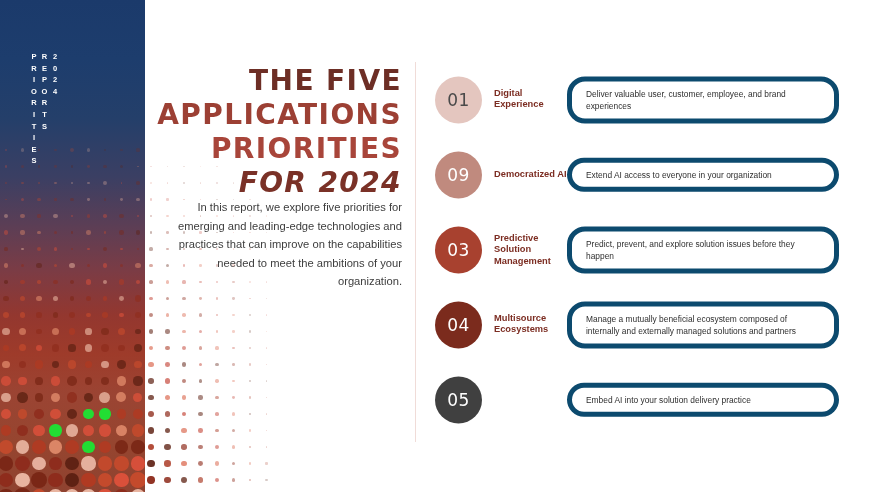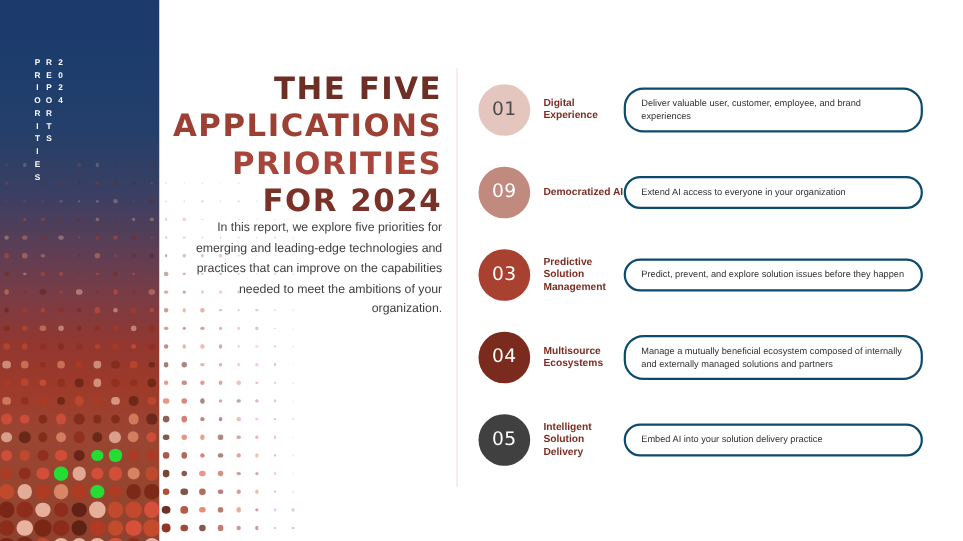--- a/index.html
+++ b/index.html
@@ -59,21 +59,21 @@
     font-family: "DejaVu Sans", sans-serif;
     font-weight: 700;
     font-size: 28px;
     line-height: 34px;
     letter-spacing: 1.4px;
     white-space: nowrap;
   }
   .tl.l1 { color: #6d2e25; }
   .tl.l2 { color: #9c4034; }
   .tl.l3 { color: #a8453a; }
-  .tl.l4 { color: #7a3127; }
+  .tl.l4 { color: #7a3127; font-style: italic; }
 
   .intro {
     position: absolute; left: 165px; top: 198px; width: 237px;
     text-align: right;
     font-size: 11.2px; line-height: 18.5px; color: #3d3d3d;
     z-index: 4;
   }
 
   
   .divider {
@@ -94,21 +94,21 @@
   }
   .rowlabel {
     position: absolute; left: 59px; top: 50%; transform: translateY(-50%);
     width: 75px;
     font-size: 9.3px; font-weight: 700; line-height: 11.6px;
     color: #7c2d22;
   }
   .pill {
     position: absolute; left: 132px; top: 50%; transform: translateY(-50%);
     width: 272px; min-height: 30px;
-    border: 2px solid #0c4a6e; border-radius: 18px;
+    border: 5px solid #0c4a6e; border-radius: 18px;
     background: #fff;
     display: flex; align-items: center;
     padding: 6px 14px;
     font-size: 8.4px; line-height: 12.5px; color: #2f2f2f;
   }
 </style>
 </head>
 <body>
 
 <div id="page">
@@ -507,18 +507,17 @@
         <div class="rowlabel">Predictive Solution Management</div>
         <div class="pill">Predict, prevent, and explore solution issues before they happen</div>
       </div>
       <div class="row">
         <div class="circle" style="background: rgb(123, 43, 29); color: rgb(255, 255, 255);">04</div>
         <div class="rowlabel">Multisource Ecosystems</div>
         <div class="pill">Manage a mutually beneficial ecosystem composed of internally and externally managed solutions and partners</div>
       </div>
       <div class="row">
         <div class="circle" style="background: #404040; color: rgb(255, 255, 255);">05</div>
-        <div class="rowlabel">Intelligent Solution Delivery</div>
         <div class="pill">Embed AI into your solution delivery practice</div>
       </div>
     </div>
 
 </div>
 
 </body></html>

